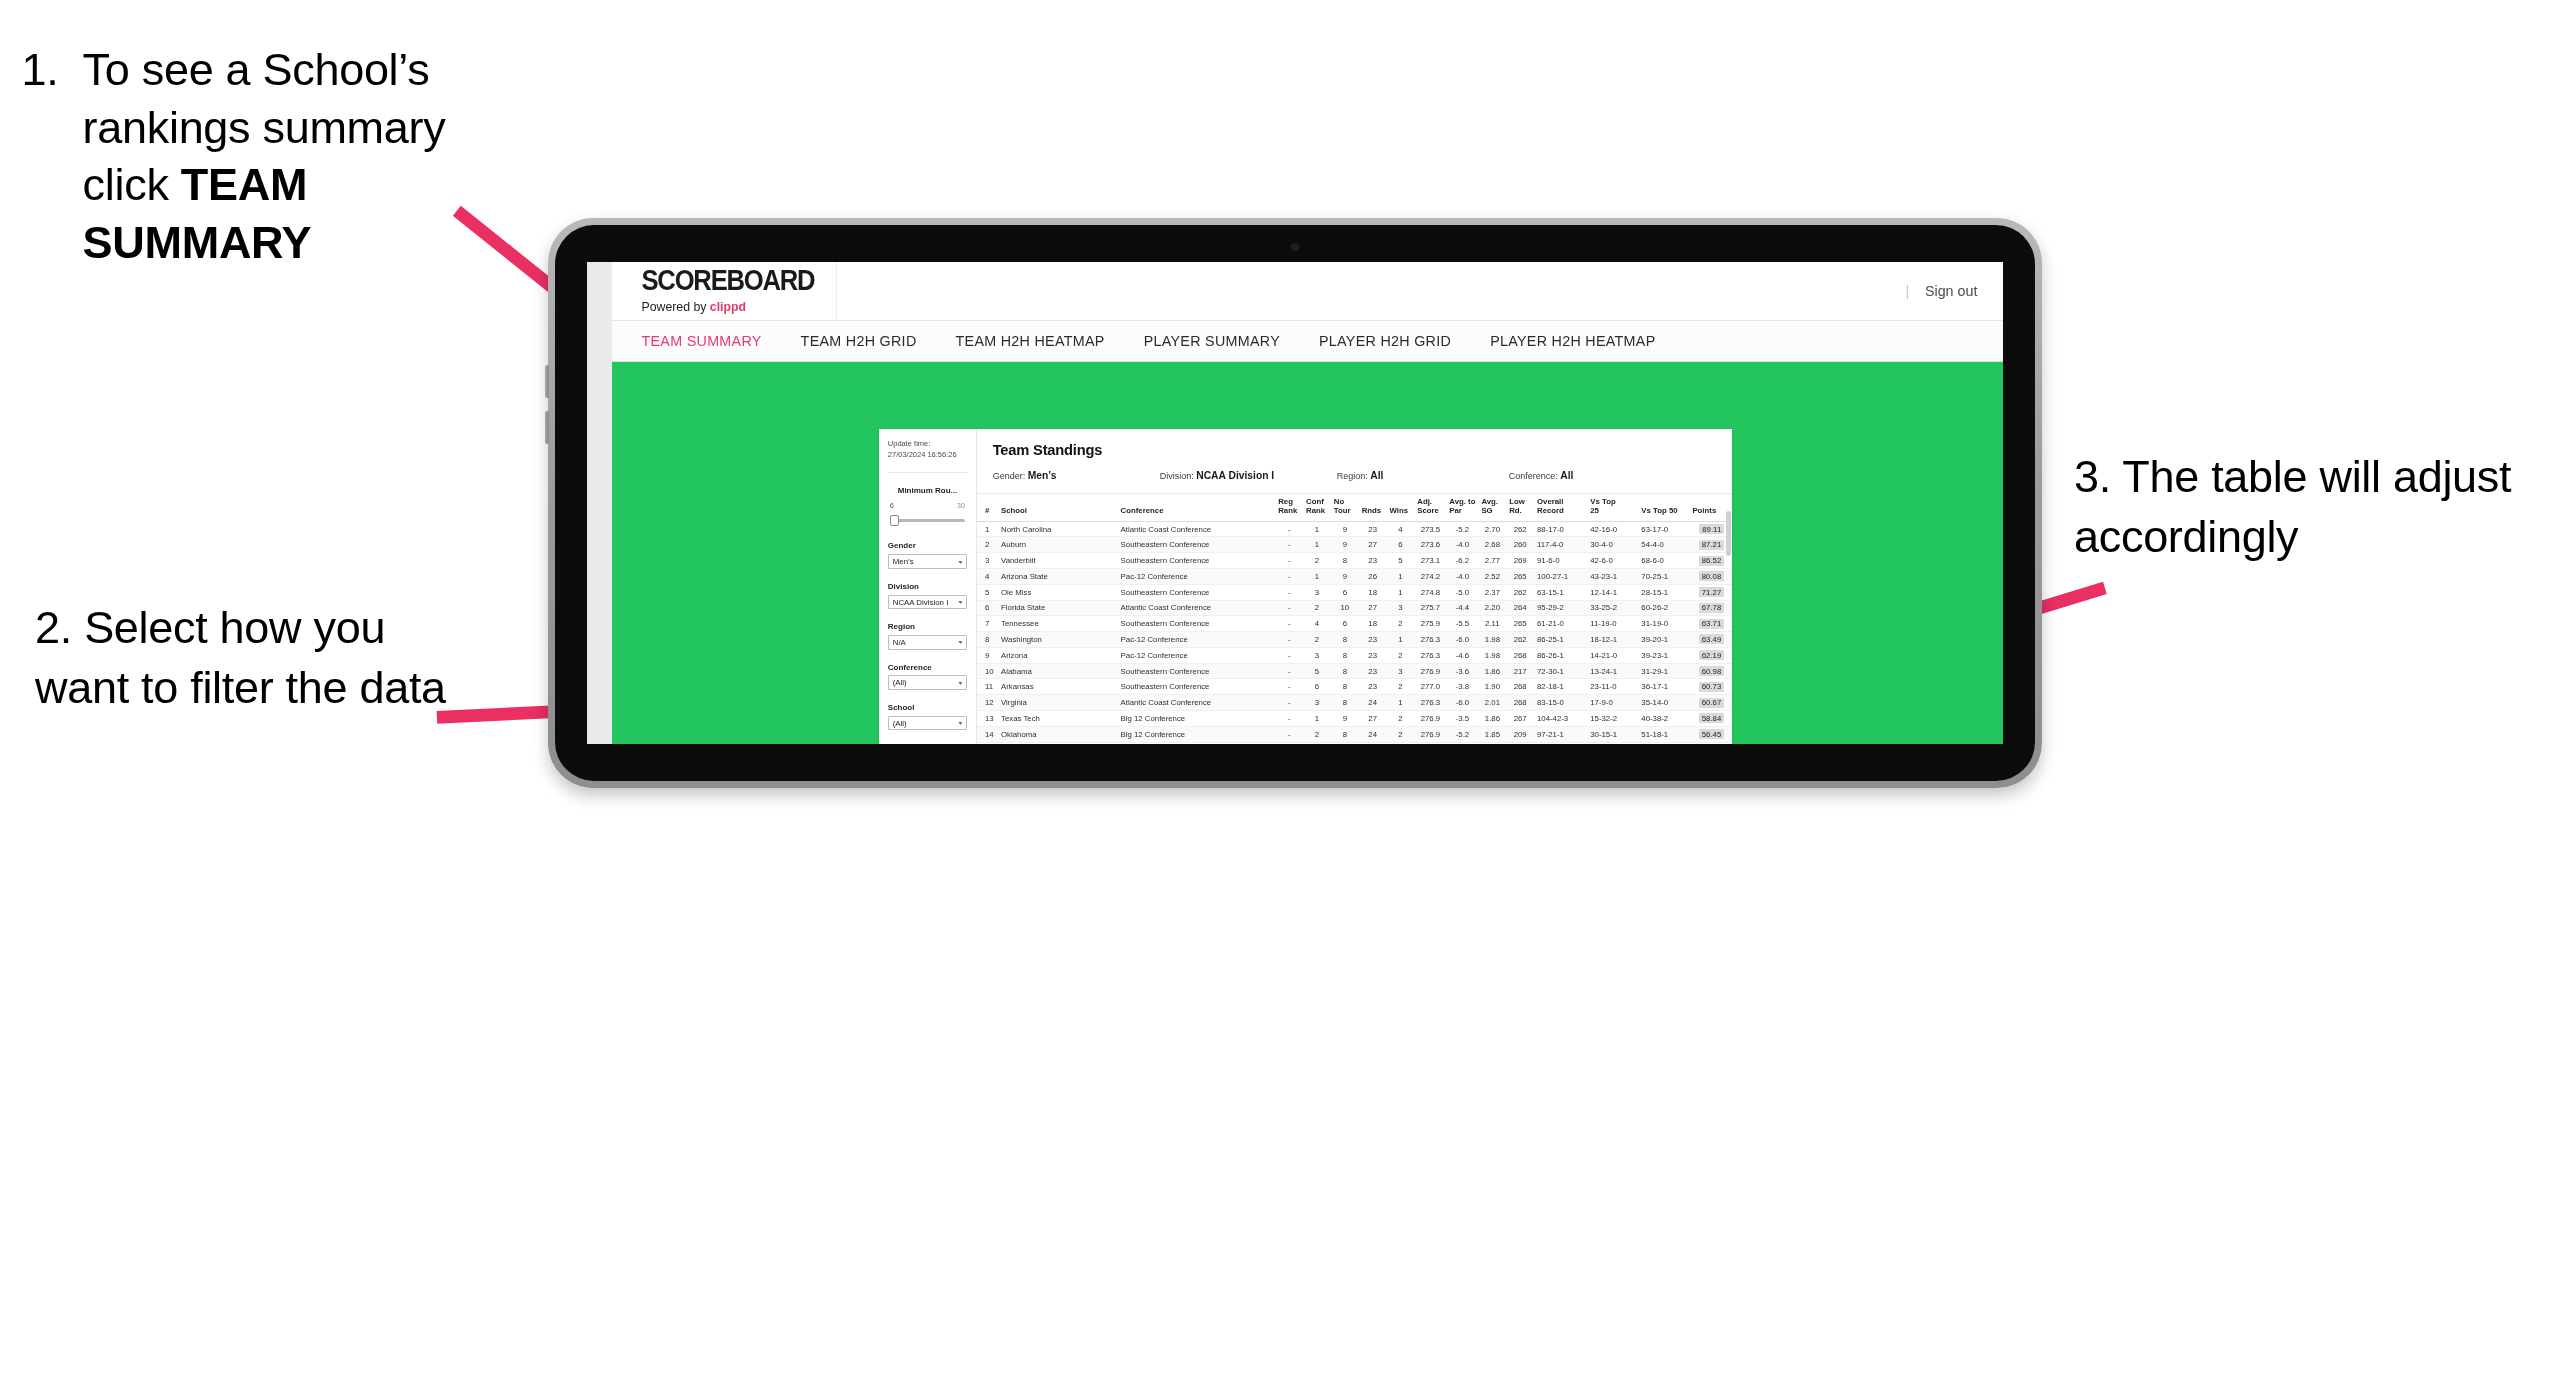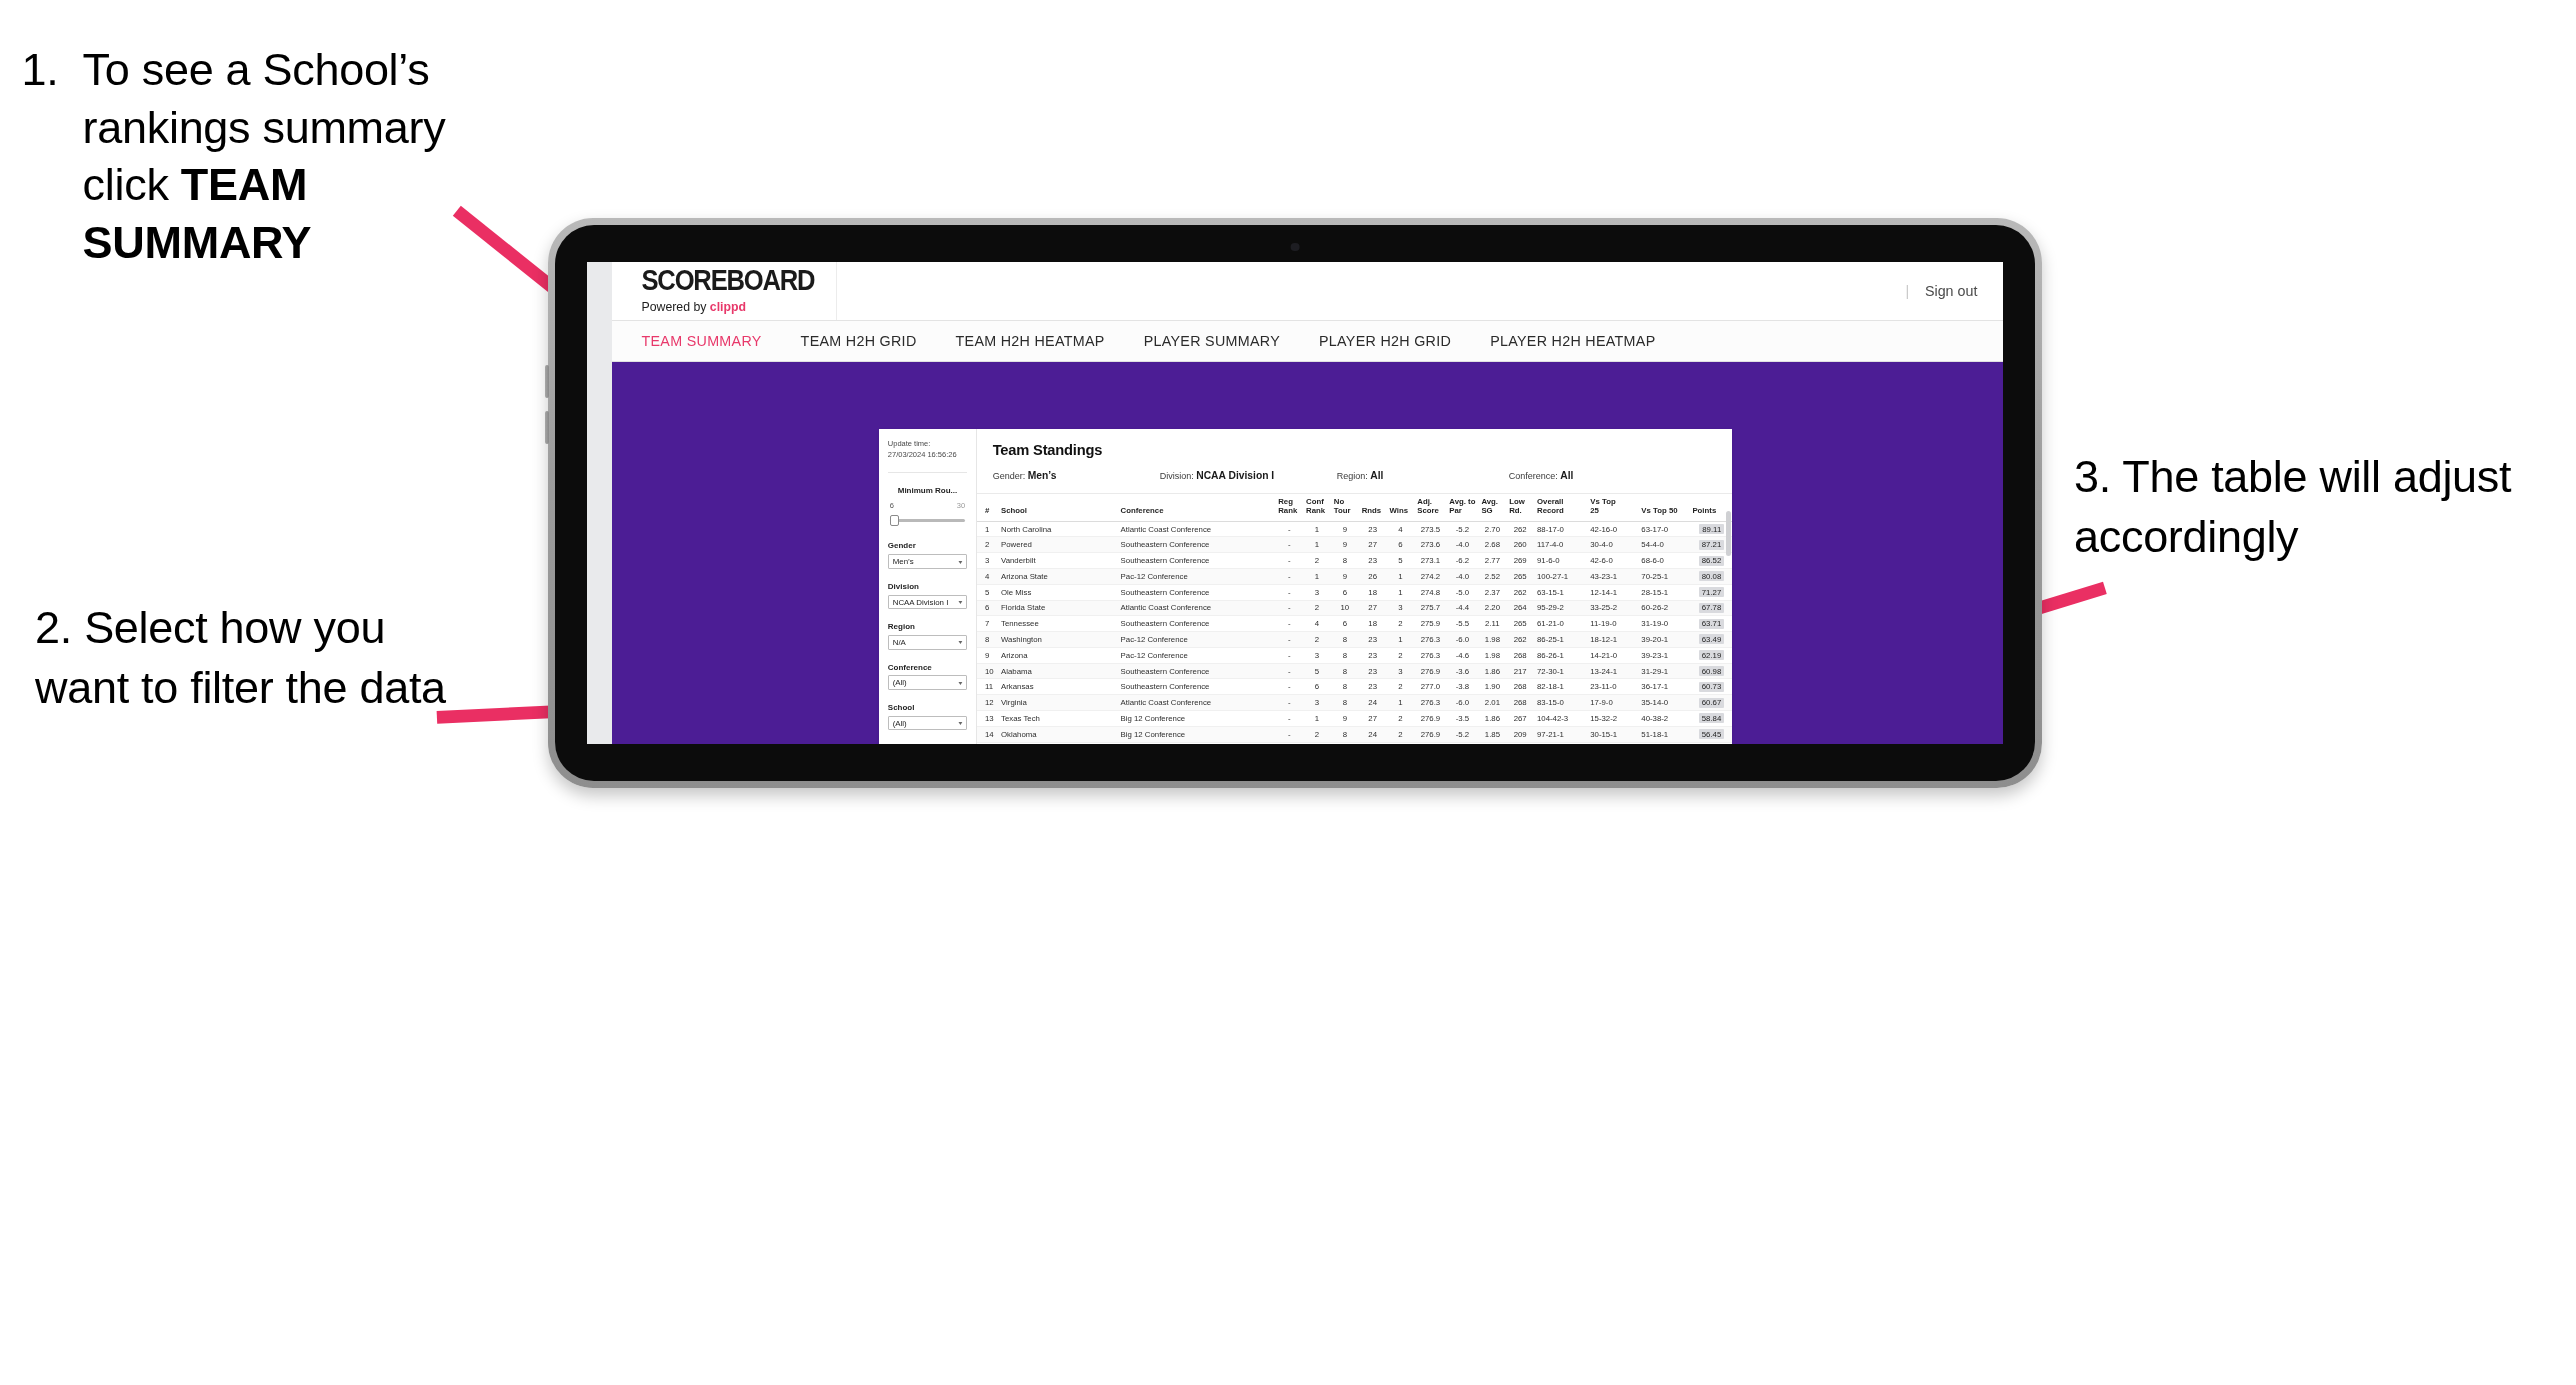--- a/index.html
+++ b/index.html
@@ -92,21 +92,21 @@
   
   .sub-nav {
     height: 41px; background:#fcfcfc; display:flex; align-items:center;
     gap: 39px; padding: 0 29.5px; border-bottom:1px solid #e1e1e1;
     font-size: 14.3px; letter-spacing:0.3px; white-space:nowrap;
   }
   .sub-nav-item { color:#2b2b2b; }
   .sub-nav-item.active { color:#e8386a; }
 
   
-  .canvas { position:relative; height: calc(100% - 100px); background:#4c1d95; }
+  .canvas { position:relative; height: calc(100% - 100px); background:#22c55e; }
   .viz {
     position:absolute; left: 267px; top: 67px; width: 853px; height: 372px;
     background:#ffffff; box-shadow: 0 1px 2.9px rgba(0,0,0,0.10);
     display:flex; flex-direction:column;
   }
   .viz-main { display:flex; flex: 1 1 auto; min-height:0; }
 
   
   .rail { width: 98px; border-right:1px solid #e6e6e6; padding: 9.8px 0 0 0; flex:0 0 98px;}
   .rail-block { padding: 0 8.8px; }
@@ -359,21 +359,21 @@
                         <td class="c-num3">-5.2</td>
                         <td class="c-num">2.70</td>
                         <td class="c-num">262</td>
                         <td class="c-rec">88-17-0</td>
                         <td class="c-vs">42-16-0</td>
                         <td class="c-vs">63-17-0</td>
                         <td class="c-pts"><span class="pts-cell">89.11</span></td>
                       </tr>
                       <tr>
                         <td class="c-rank">2</td>
-                        <td class="c-school">Powered</td>
+                        <td class="c-school">Auburn</td>
                         <td class="c-conf">Southeastern Conference</td>
                         <td class="c-num">-</td>
                         <td class="c-num">1</td>
                         <td class="c-num">9</td>
                         <td class="c-num">27</td>
                         <td class="c-num">6</td>
                         <td class="c-num3">273.6</td>
                         <td class="c-num3">-4.0</td>
                         <td class="c-num">2.68</td>
                         <td class="c-num">260</td>

